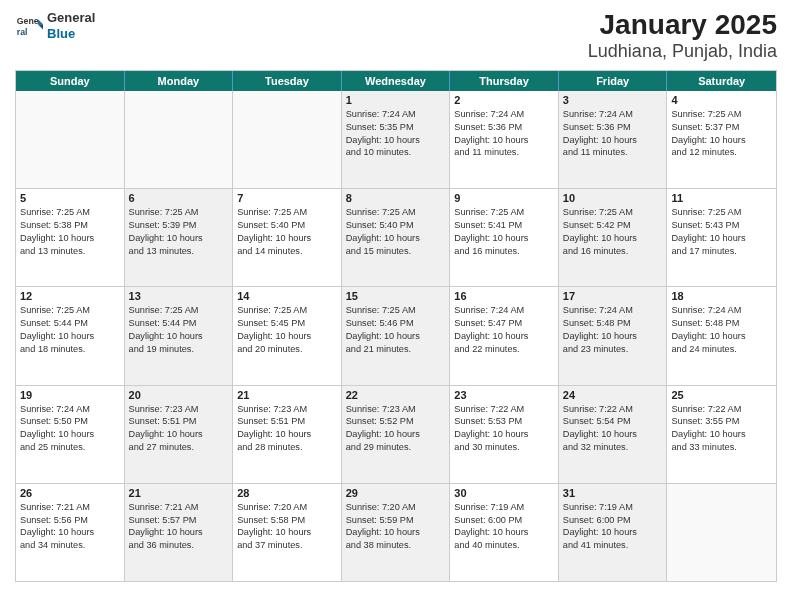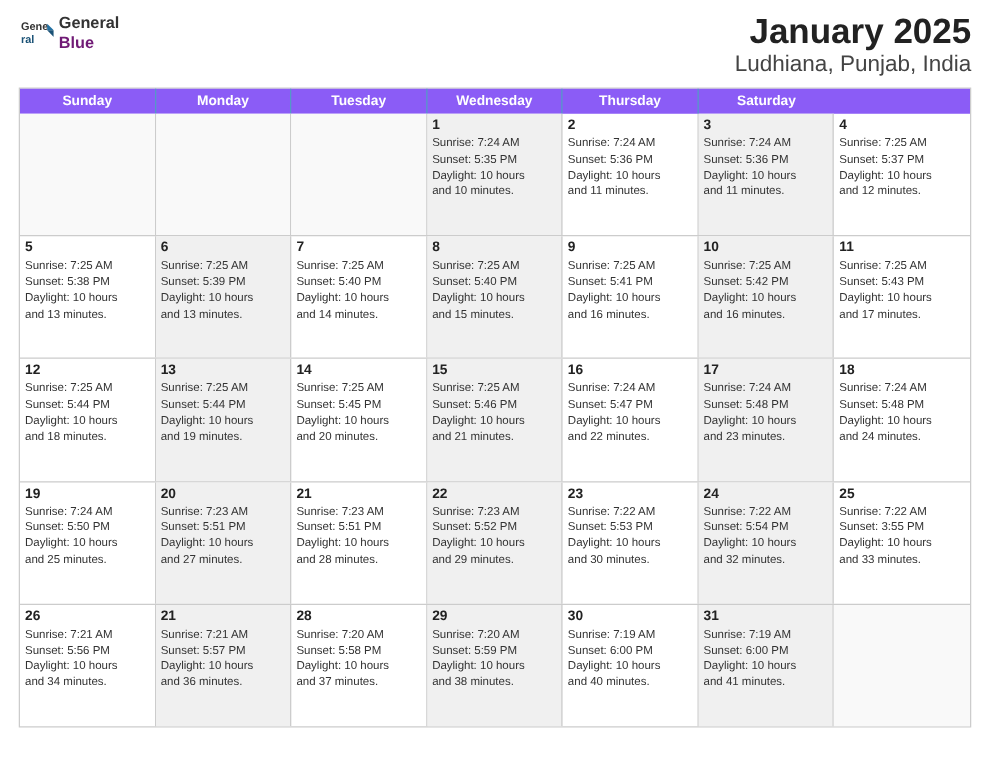--- a/index.html
+++ b/index.html
@@ -29,21 +29,21 @@
       gap: 4px;
     }
     .logo-text {
       display: flex;
       flex-direction: column;
       font-size: 13px;
       font-weight: bold;
       line-height: 1.2;
     }
     .logo-general { color: #333; }
-    .logo-blue { color: #701a75; }
+    .logo-blue { color: #0369a1; }
     .logo-icon {
       width: 28px;
       height: 28px;
     }
     .title-block {
       text-align: right;
     }
     .calendar-title {
       font-size: 28px;
       font-weight: bold;
@@ -56,21 +56,21 @@
     }
     .calendar {
       flex: 1;
       display: flex;
       flex-direction: column;
       border: 1px solid #ccc;
     }
     .cal-header-row {
       display: grid;
       grid-template-columns: repeat(7, 1fr);
-      background: #8b5cf6;
+      background: #0f766e;
     }
     .cal-header-cell {
       color: #fff;
       font-size: 11px;
       font-weight: bold;
       text-align: center;
       padding: 4px 2px;
       border-right: 1px solid #5499c7;
     }
     .cal-header-cell:last-child { border-right: none; }
@@ -132,20 +132,21 @@
     </div>
   </div>
 
   <div class="calendar">
     <div class="cal-header-row">
     <div class="cal-header-cell">Sunday</div>
         <div class="cal-header-cell">Monday</div>
         <div class="cal-header-cell">Tuesday</div>
         <div class="cal-header-cell">Wednesday</div>
         <div class="cal-header-cell">Thursday</div>
+        <div class="cal-header-cell">Friday</div>
         <div class="cal-header-cell">Saturday</div>
       </div>
     <div class="cal-body">
     <div class="cal-week">
           <div class="cal-cell empty"></div>
           <div class="cal-cell empty"></div>
           <div class="cal-cell empty"></div>
           <div class="cal-cell shaded">
             <div class="day-num">1</div>
             <div class="cell-line">Sunrise: 7:24 AM</div>

